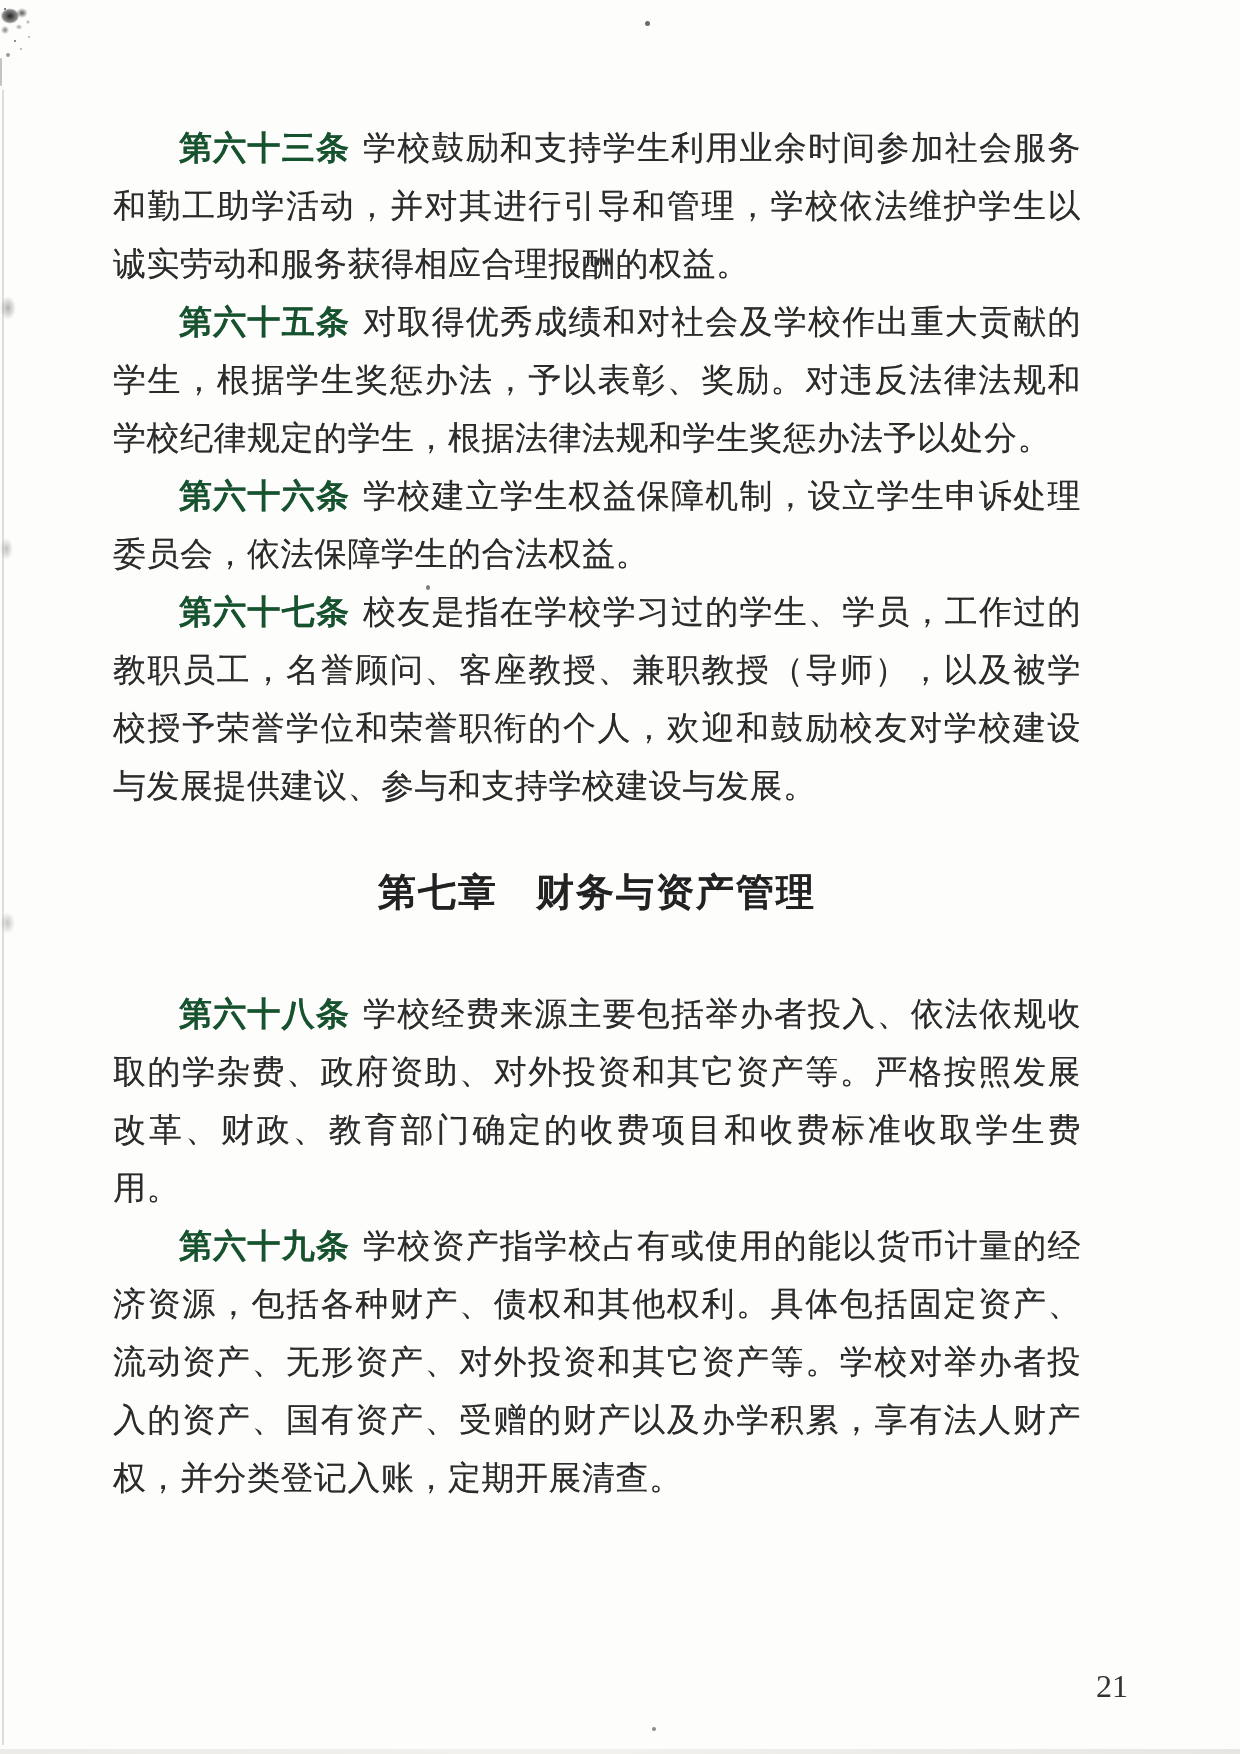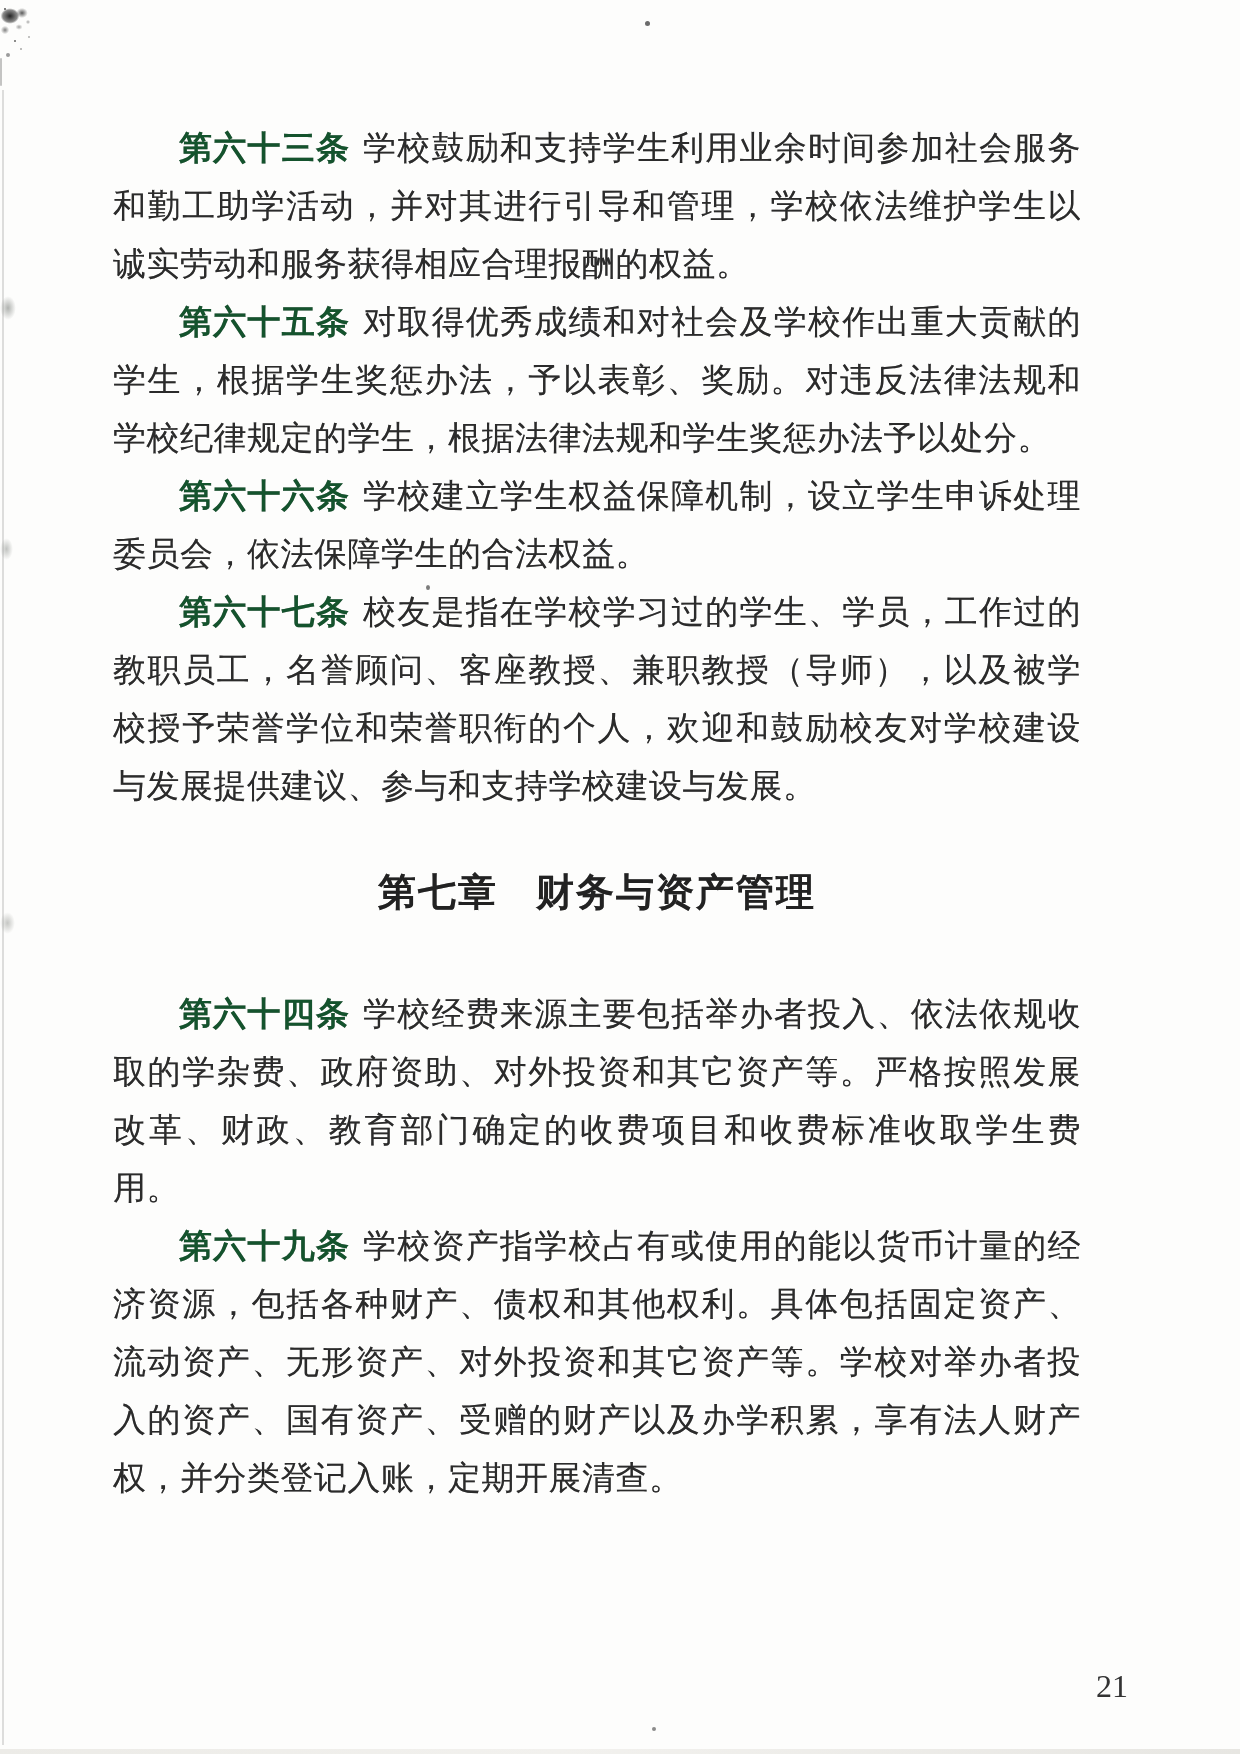--- a/index.html
+++ b/index.html
@@ -108,18 +108,18 @@
   <div class="bottom-edge"></div>
 
   <div class="content">
     <p class="para"><span class="term">第六十三条</span><span>学校鼓励和支持学生利用业余时间参加社会服务和勤工助学活动，并对其进行引导和管理，学校依法维护学生以诚实劳动和服务获得相应合理报酬的权益。</span></p>
     <p class="para"><span class="term">第六十五条</span><span>对取得优秀成绩和对社会及学校作出重大贡献的学生，根据学生奖惩办法，予以表彰、奖励。对违反法律法规和学校纪律规定的学生，根据法律法规和学生奖惩办法予以处分。</span></p>
     <p class="para"><span class="term">第六十六条</span><span>学校建立学生权益保障机制，设立学生申诉处理委员会，依法保障学生的合法权益。</span></p>
     <p class="para"><span class="term">第六十七条</span><span>校友是指在学校学习过的学生、学员，工作过的教职员工，名誉顾问、客座教授、兼职教授（导师），以及被学校授予荣誉学位和荣誉职衔的个人，欢迎和鼓励校友对学校建设与发展提供建议、参与和支持学校建设与发展。</span></p>
 
     <h2 class="chapter"><span>第七章</span><span class="chapter-title">财务与资产管理</span></h2>
 
-    <p class="para"><span class="term">第六十四条</span><span>学校经费来源主要包括举办者投入、依法依规收取的学杂费、政府资助、对外投资和其它资产等。严格按照发展改革、财政、教育部门确定的收费项目和收费标准收取学生费用。</span></p>
+    <p class="para"><span class="term">第六十八条</span><span>学校经费来源主要包括举办者投入、依法依规收取的学杂费、政府资助、对外投资和其它资产等。严格按照发展改革、财政、教育部门确定的收费项目和收费标准收取学生费用。</span></p>
     <p class="para"><span class="term">第六十九条</span><span>学校资产指学校占有或使用的能以货币计量的经济资源，包括各种财产、债权和其他权利。具体包括固定资产、流动资产、无形资产、对外投资和其它资产等。学校对举办者投入的资产、国有资产、受赠的财产以及办学积累，享有法人财产权，并分类登记入账，定期开展清查。</span></p>
   </div>
 
   <div class="page-number">21</div>
 </div>
 
 </body></html>

